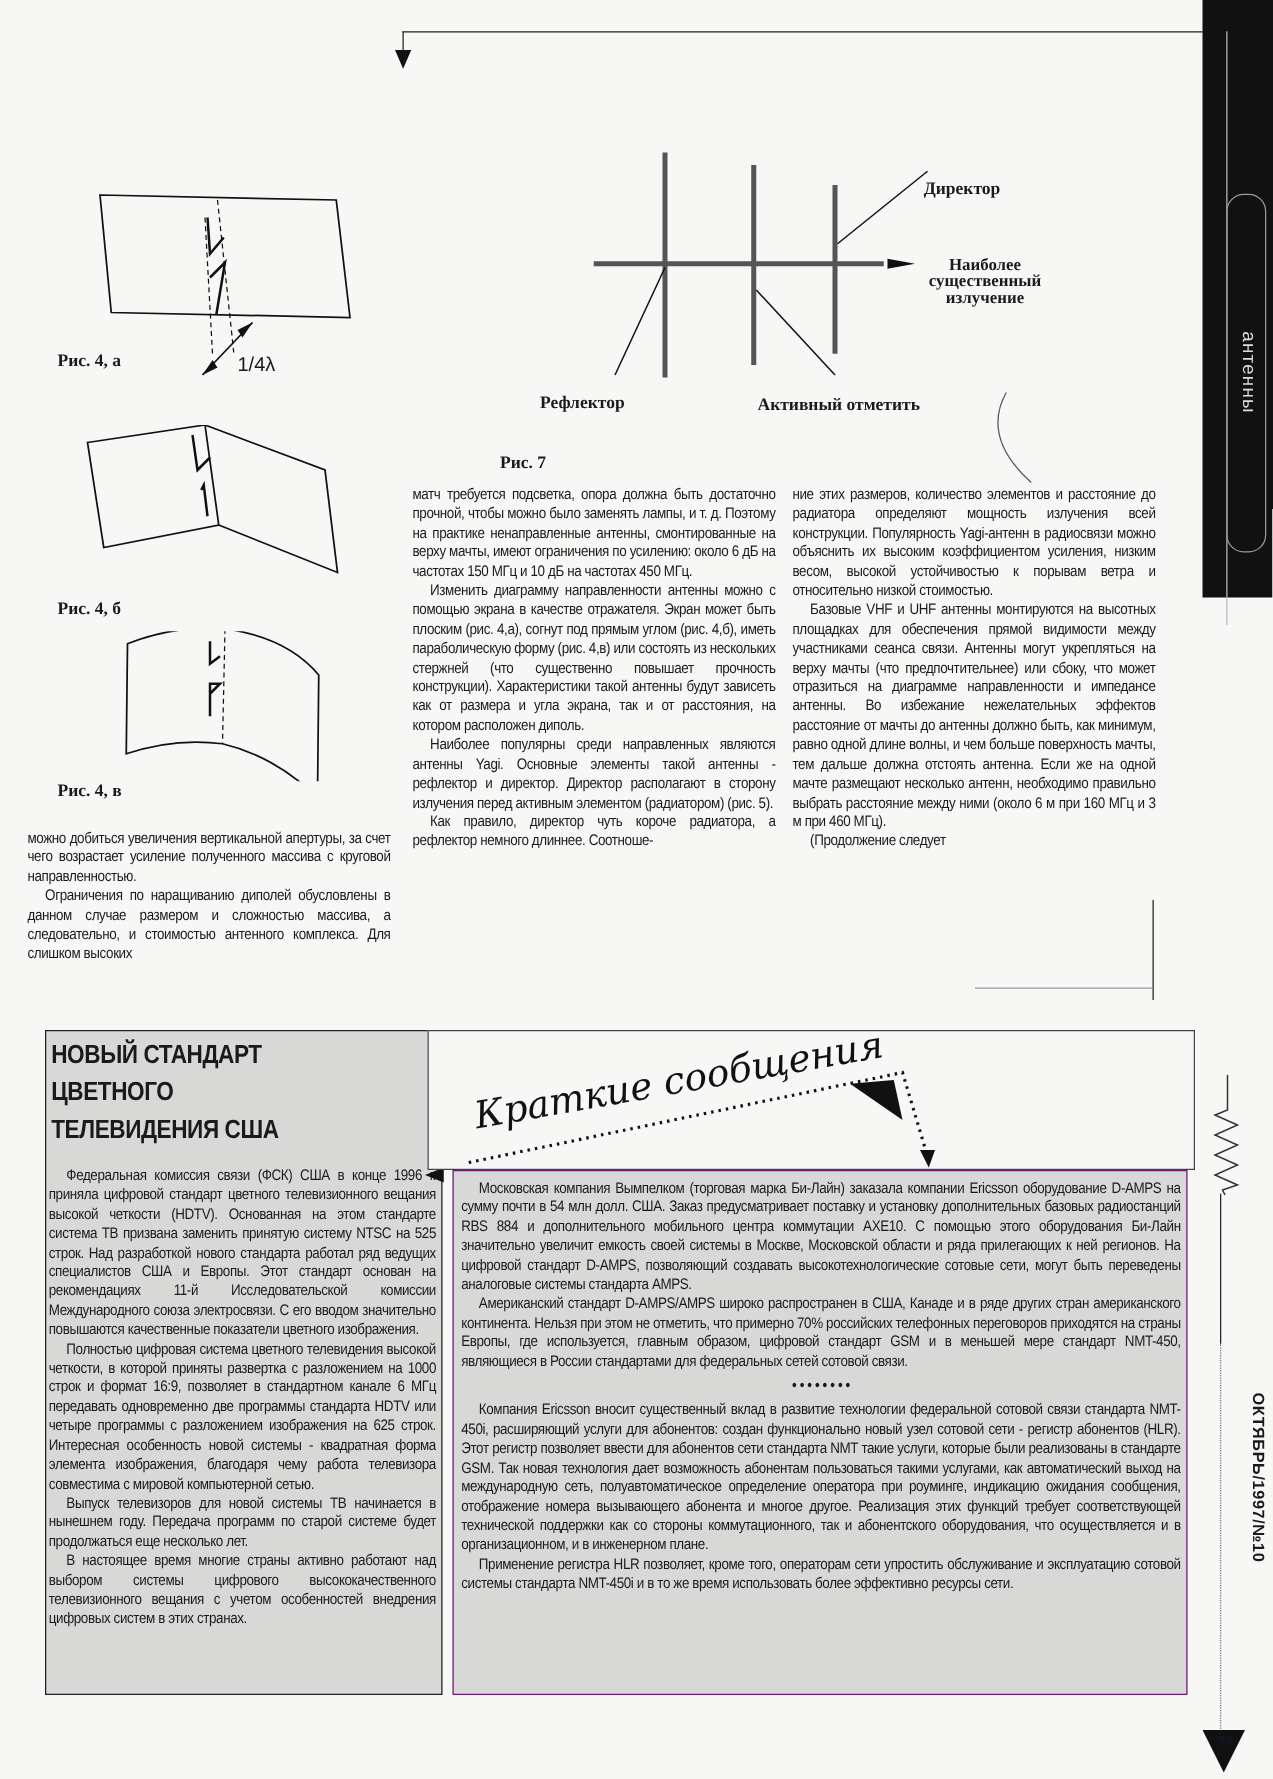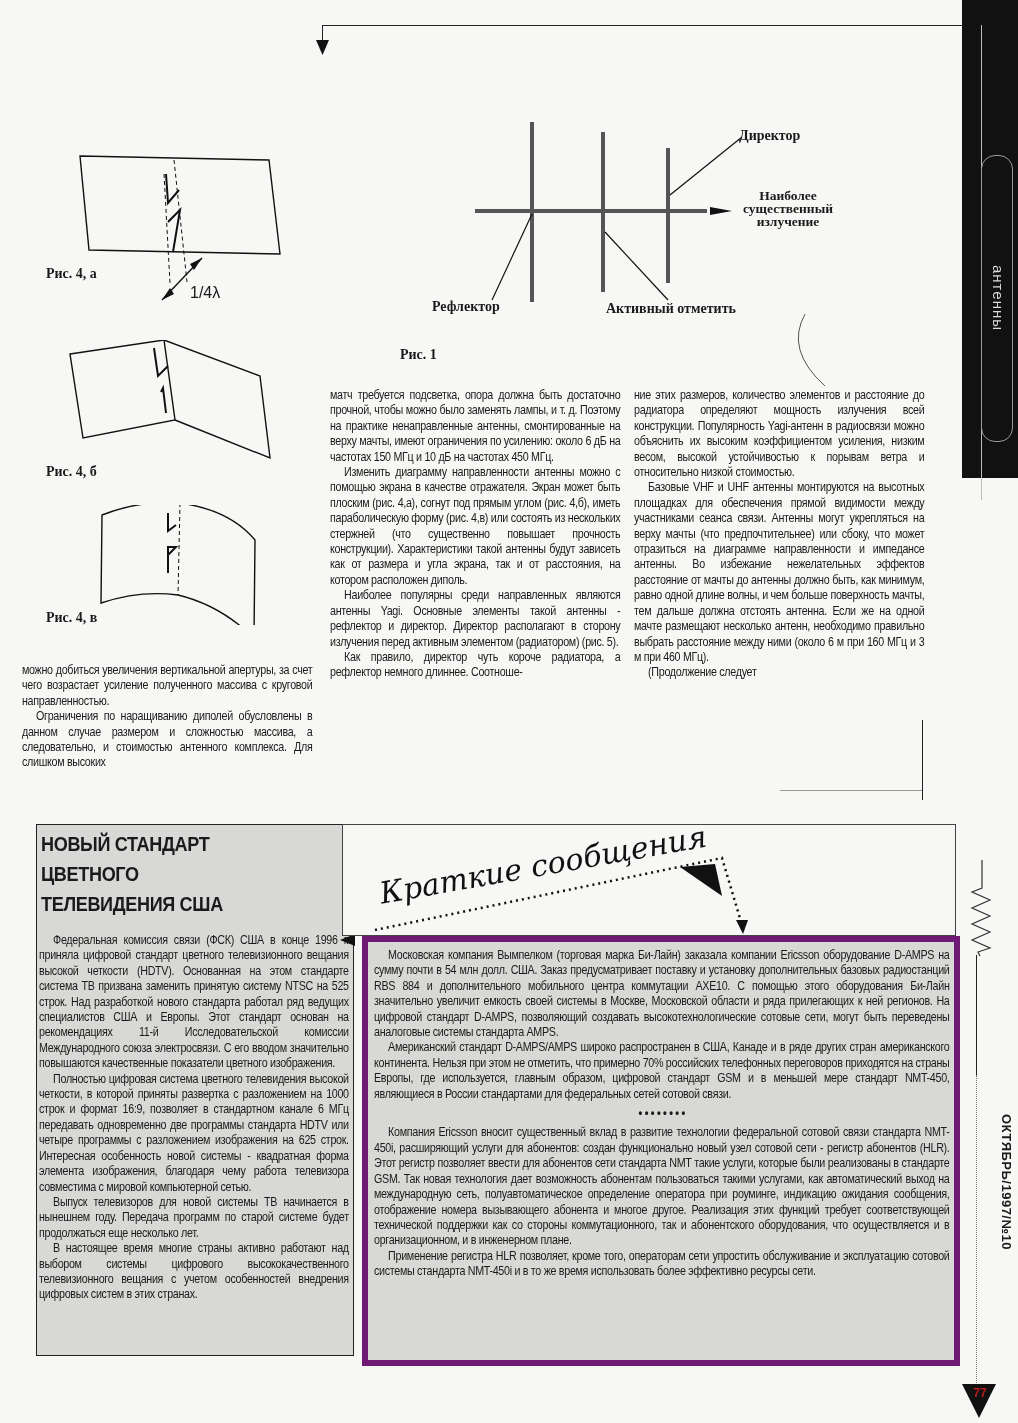--- a/index.html
+++ b/index.html
@@ -10,21 +10,21 @@
   }
   .abs { position:absolute; }
   .cond {
     font-family:"Liberation Sans", sans-serif;
     font-size:12.2px; line-height:15.4px; letter-spacing:-0.35px;
     text-align:justify; transform-origin:left top;
   }
   .cond p { margin:0; text-indent:16px; }
   .cond p.noind { text-indent:0; }
   .serif-label {
-    font-family:"Liberation Serif", serif; font-weight:bold; font-size:14px;
+    font-family:"Liberation Serif", serif; font-weight:bold; font-size:14px;margin-top:16px;
   }
   
   .strip { left:962px; top:0; width:56px; height:478px; background:#111; }
   .strip-pill {
     left:981px; top:155px; width:30px; height:285px;
     border:1px solid #9a9a9a; border-radius:14px;
   }
   .strip-label {
     left:952px; top:288px; width:90px; height:20px;
     color:#ddd; font-size:15px; letter-spacing:1px; text-align:center;
@@ -36,41 +36,41 @@
   .boxL {
     left:24px; top:824px; width:316px; height:530px;
     background:#d8d8d6; border:1px solid #222;margin-left:12px;
   }
   .boxR-frame {
     left:342px; top:824px; width:612px; height:110px;
     border:1px solid #444; background:#f7f7f5;
   }
   .boxR {
     left:362px; top:936px; width:586px; height:418px;
-    background:#d8d8d6; border:6px solid #701a75;
+    background:#d8d8d6; border:1px solid #701a75;
   }
   .heading {
     font-family:"Liberation Sans", sans-serif; font-weight:bold;
     font-size:21px; line-height:30px; letter-spacing:-0.4px;
     transform:scaleX(0.86); transform-origin:left top;
   }
   .handwriting {
     font-family:"DejaVu Serif", serif; font-style:italic;
     font-size:30px; color:#111;
     transform:rotate(-10deg); transform-origin:left center;
     white-space:nowrap;
   }
   .pub-label {
     left:940px; top:1170px; width:130px; height:18px;
     font-weight:bold; font-size:13px; letter-spacing:0.5px;
     transform:rotate(90deg); transform-origin:center center; text-align:center;
   }
   .page-num {
     left:964px; top:1395px; width:40px; text-align:center;
-    color:#b91c1c; font-weight:bold; font-size:12px;
+    color:#0f172a; font-weight:bold; font-size:12px;
   }
 </style>
 </head>
 <body>
 
 <div class="abs hline" style="left:322px;top:25px;width:640px;"></div>
 <div class="abs vline" style="left:322px;top:25px;height:22px;"></div>
 <svg class="abs" style="left:316px;top:40px" width="14" height="16">
     <polygon points="0,0 13,0 6.5,15" fill="#111"></polygon>
   </svg>
@@ -120,21 +120,21 @@
   <line x1="185" y1="122" x2="248" y2="190" stroke="#111" stroke-width="1.2"></line>
 </svg>
 <div class="abs serif-label" style="left:739px;top:128px;">Директор</div>
 <div class="abs serif-label" style="left:740px;top:189px;text-align:center;line-height:13px;font-size:13.5px;width:96px;">
   <div>Наиболее</div>
   <div>существенный</div>
   <div>излучение</div>
 </div>
 <div class="abs serif-label" style="left:432px;top:299px;">Рефлектор</div>
 <div class="abs serif-label" style="left:606px;top:301px;">Активный отметить</div>
-<div class="abs serif-label" style="left:400px;top:347px;">Рис. 1</div>
+<div class="abs serif-label" style="left:400px;top:347px;">Рис. 7</div>
 <svg class="abs" style="left:785px;top:310px" width="50" height="80">
     <path d="M20,4 Q0,40 40,76" fill="none" stroke="#555"></path>
   </svg>
 
 <div class="abs cond" style="left:22px;top:663px;width:330px;transform:scaleX(0.88);">
   <p class="noind">можно добиться увеличения вертикальной апертуры, за счет чего возрастает усиление полученного массива с круговой направленностью.</p>
   <p>Ограничения по наращиванию диполей обусловлены в данном случае размером и сложностью массива, а следовательно, и стоимостью антенного комплекса. Для слишком высоких</p>
 </div>
 
 <div class="abs cond" style="left:330px;top:388px;width:330px;transform:scaleX(0.88);">

